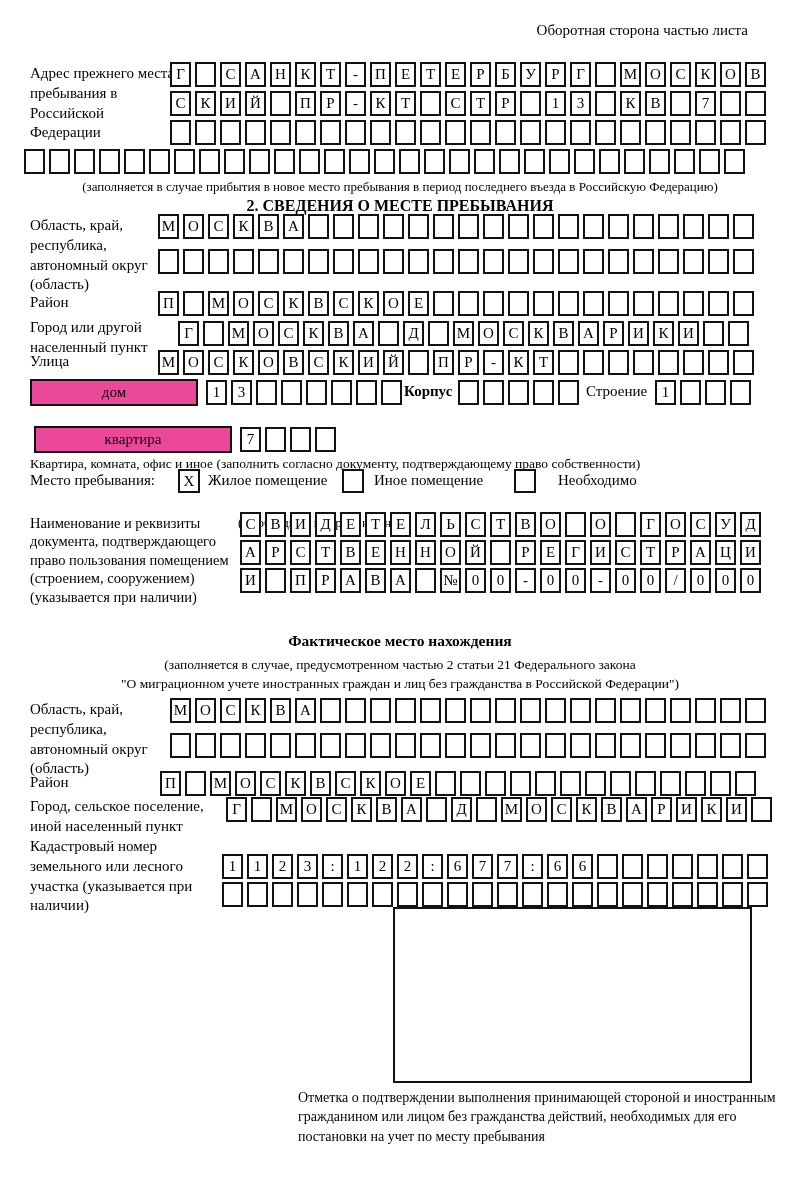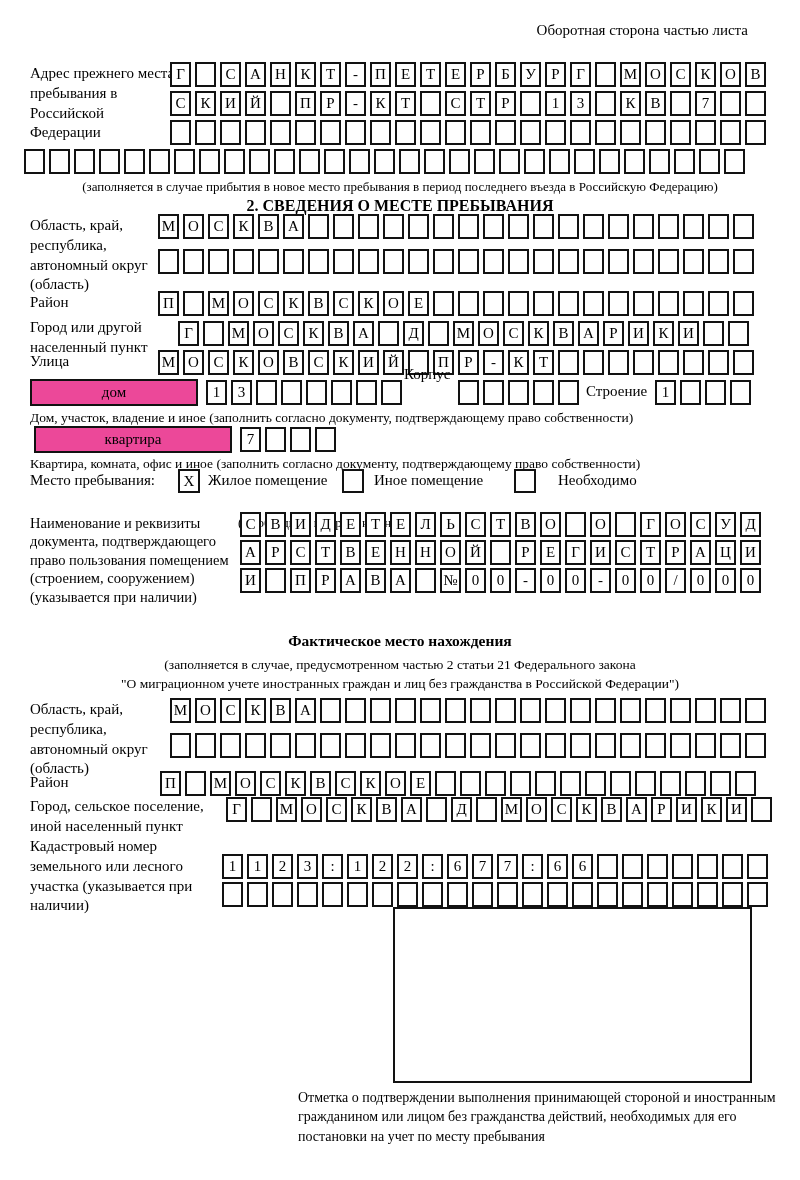--- a/index.html
+++ b/index.html
@@ -296,37 +296,36 @@
   <div class="abs cells" style="left:206px; top:380px;">
       <div class="cell">1</div>
       <div class="cell">3</div>
       <div class="cell"></div>
       <div class="cell"></div>
       <div class="cell"></div>
       <div class="cell"></div>
       <div class="cell"></div>
       <div class="cell"></div>
     </div>
-  <div class="abs opt-label" style="left:404px; top:366px;">Корпус</div>
+  <div class="abs opt-label" style="left:404px; top:383px;font-weight:bold;">Корпус</div>
   <div class="abs cells" style="left:458px; top:380px;">
       <div class="cell"></div>
       <div class="cell"></div>
       <div class="cell"></div>
       <div class="cell"></div>
       <div class="cell"></div>
     </div>
   <div class="abs opt-label" style="left:586px; top:383px;">Строение</div>
   <div class="abs cells" style="left:655px; top:380px;">
       <div class="cell">1</div>
       <div class="cell"></div>
       <div class="cell"></div>
       <div class="cell"></div>
     </div>
 
-  <div class="abs cap" style="left:30px; top:410px; font-size:13.5px;">Дом, участок, владение и иное (заполнить согласно документу, подтверждающему право собственности)</div>
 
   <div class="abs boxfield" style="left:34px; top:426px; width:198px;">квартира</div>
   <div class="abs cells" style="left:240px; top:427px;">
       <div class="cell">7</div>
       <div class="cell"></div>
       <div class="cell"></div>
       <div class="cell"></div>
     </div>
 
   <div class="abs cap" style="left:30px; top:456px; font-size:13.5px;">Квартира, комната, офис и иное (заполнить согласно документу, подтверждающему право собственности)</div>

